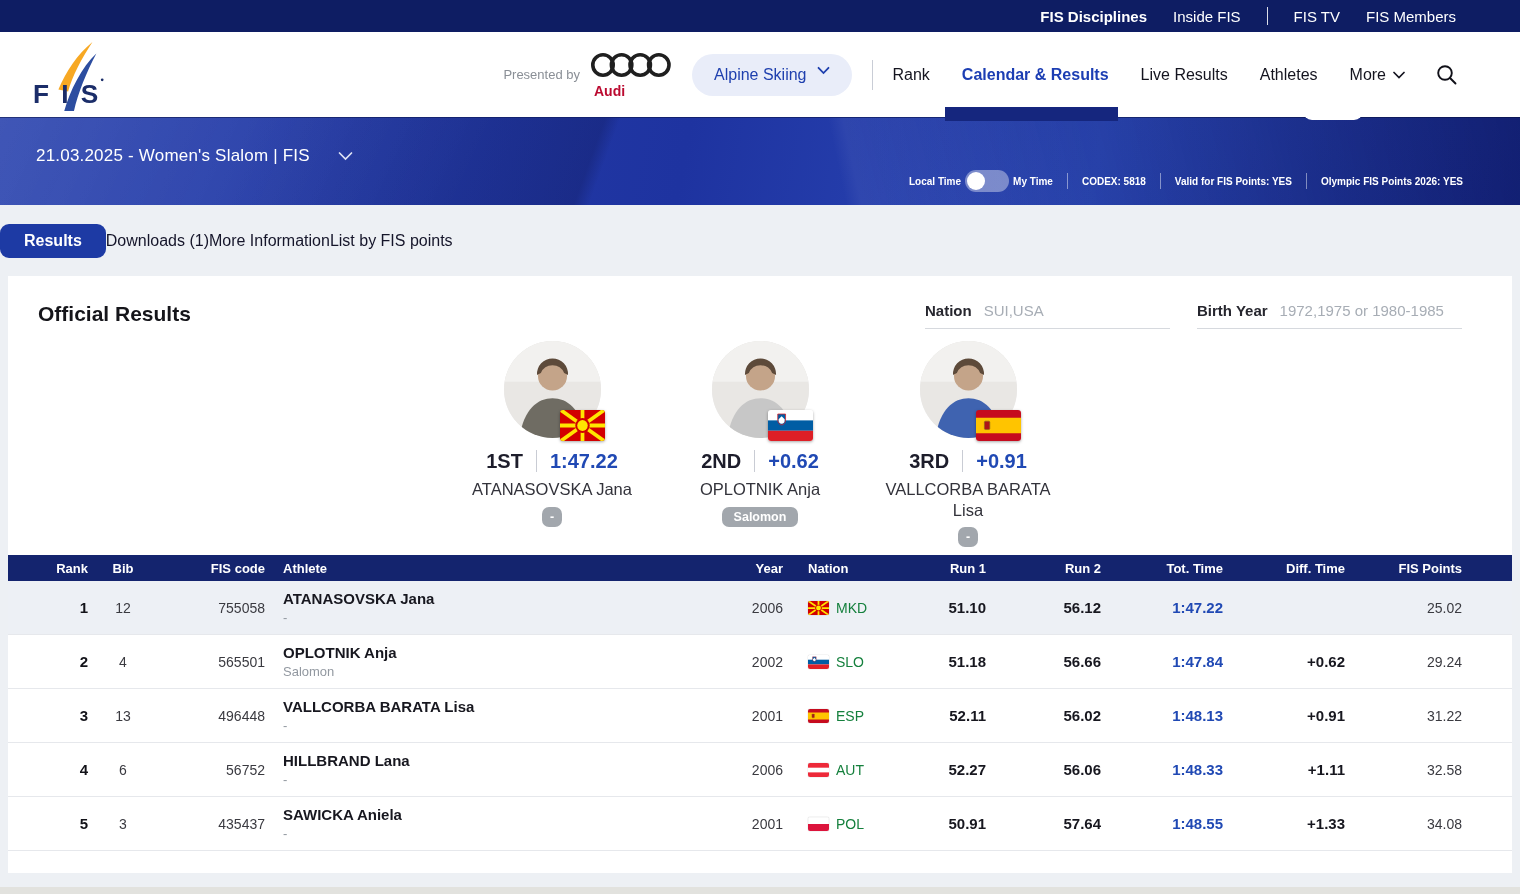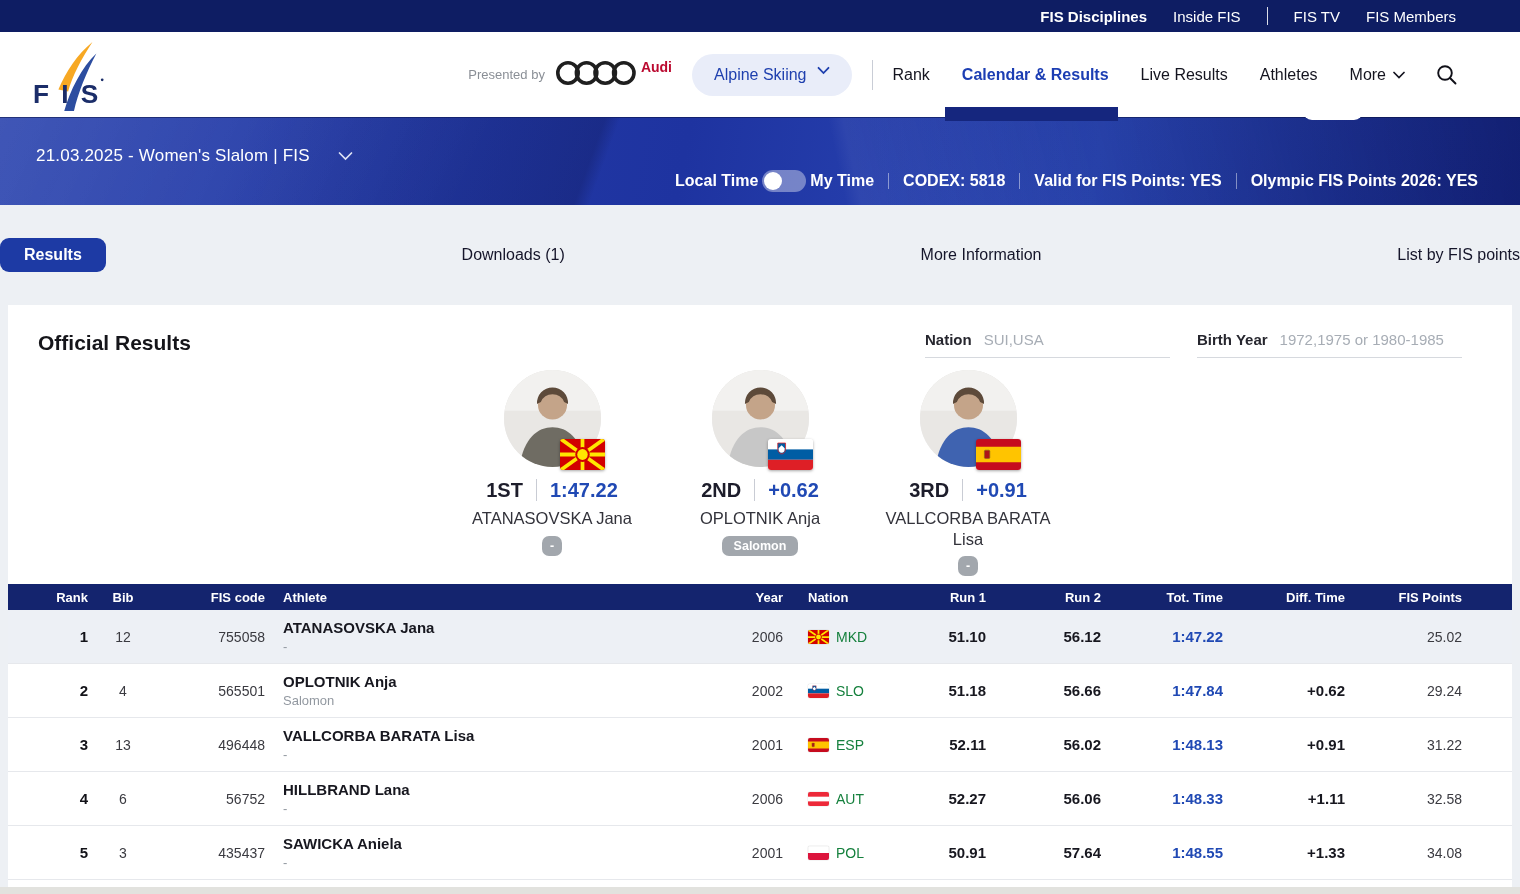--- a/index.html
+++ b/index.html
@@ -13,21 +13,21 @@
   .topbar .tb-item { color:#fff; font-size:15px; cursor:pointer; }
   .topbar .tb-item.bold { font-weight:700; }
   .tb-divider { width:1px; height:18px; background:rgba(255,255,255,.85); }
 
   
   .header { height:85px; background:#fff; display:flex; align-items:center;
     padding:0 62px 0 30px; position:relative; z-index:2; }
   .fis-logo { width:86px; height:72px; cursor:pointer; }
   .sponsor { margin-left:auto; display:flex; align-items:center; gap:10px; }
   .presented-by { color:#8a8f96; font-size:13px; }
-  .audi-block { display:flex; flex-direction:row; align-items:flex-start; line-height:1; }
+  .audi-block { display:flex; flex-direction:column; align-items:flex-start; line-height:1; }
   .audi-word { color:#bb0a30; font-weight:700; font-size:14px; margin:1px 0 0 4px; }
   .sport-pill { margin-left:20px; display:flex; gap:10px;
     background:#e9edf9; color:#1e3fae; font-size:16px; padding:12px 22px;
     border-radius:26px; cursor:pointer; white-space:nowrap; }
   .hdr-divider { width:1px; height:30px; background:#c9cdd6; margin:0 20px; }
   .mainnav { display:flex; align-items:center; gap:32px; }
   .nav-item { font-size:16px; color:#14141f; cursor:pointer; white-space:nowrap; display:flex; align-items:center; gap:7px; }
   .nav-item.active { color:#1c3eb3; font-weight:700; }
   .search-btn { margin-left:30px; cursor:pointer; display:flex; }
   .nav-indicator { position:absolute; left:945px; top:107px; width:173px; height:14px;
@@ -42,31 +42,31 @@
       linear-gradient(115deg, rgba(255,255,255,.10) 0%, rgba(255,255,255,0) 32%),
       linear-gradient(255deg, rgba(8,14,70,.38) 0%, rgba(8,14,70,0) 44%),
       linear-gradient(100deg,#2a43ae 0%, #1e33a0 45%, #2c49b8 72%, #182a8e 100%); }
   .banner::before { content:""; position:absolute; inset:0;
     background:
       linear-gradient(78deg, transparent 55%, rgba(255,255,255,.05) 56%, transparent 72%),
       linear-gradient(-70deg, transparent 60%, rgba(10,14,60,.25) 61%, transparent 84%); }
   .banner-title-row { position:absolute; left:36px; top:28px; display:flex;
     align-items:center; gap:28px; cursor:pointer; }
   .banner-title { font-size:17px; letter-spacing:.2px; }
-  .banner-info { position:absolute; right:42px; bottom:13px; display:flex;
-    align-items:center; gap:14px; font-size:16px; font-weight:700; }
+  .banner-info { position:absolute; right:57px; bottom:13px; display:flex;
+    align-items:center; gap:14px; font-size:10px; font-weight:700; }
   .bi-divider { width:1px; height:16px; background:rgba(255,255,255,.45); }
   .toggle { width:44px; height:22px; border-radius:11px; background:rgba(255,255,255,.38);
     position:relative; cursor:pointer; margin:0 4px; }
   .toggle .knob { position:absolute; left:2px; top:2px; width:18px; height:18px;
     border-radius:50%; background:#fff; }
   .ttl-group { display:flex; align-items:center; }
 
   
-  .tabs-row { height:100px; display:flex; align-items:center; justify-content:space-between; gap:44px; }
+  .tabs-row { height:71px; display:flex; align-items:center; justify-content:flex-start; }
   .tab { font-size:16px; color:#15152a; cursor:pointer; }
   .tab.active { background:#1d3aa4; color:#fff; font-weight:600; padding:8px 24px;
     border-radius:9px; }
 
   
   .card { margin:0 8px; background:#fff; height:597px; position:relative; }
   .card-head { display:flex; align-items:flex-start; padding:26px 50px 0 30px; }
   .card-title { font-size:21px; font-weight:700; color:#15151a; }
   .filters { margin-left:auto; display:flex; gap:27px; }
   .filter { display:flex; align-items:baseline; gap:12px; border-bottom:1px solid #d6d9de;

